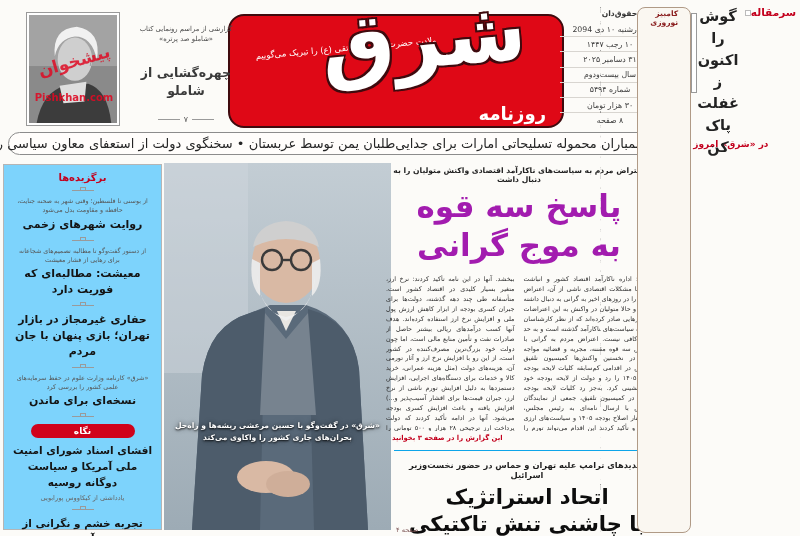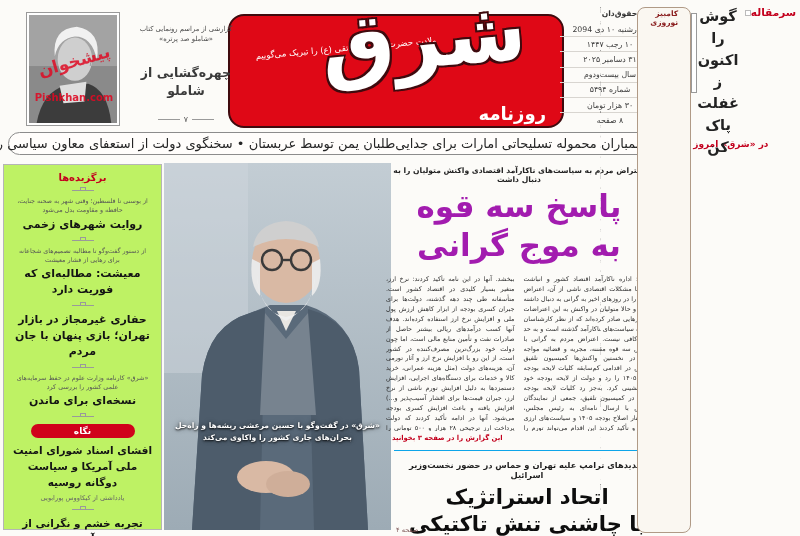--- a/index.html
+++ b/index.html
@@ -33,21 +33,21 @@
   .pg-line{width:22px;border-top:1px solid #9a9a9a;height:0;}
   .pg-num{font-size:8px;color:#555;}
   
   .strip{position:absolute;left:8px;top:132px;width:648px;height:23px;border:1px solid #8c8c8c;
          border-radius:12px;display:flex;align-items:center;justify-content:center;gap:5px;
          background:#fffdfb;box-sizing:border-box;}
   .strip-label{font-size:9px;font-weight:bold;color:#c3001d;white-space:nowrap;}
   .strip-text{font-size:13px;color:#252525;white-space:nowrap;}
   
   .highlights{position:absolute;left:3px;top:164px;width:159px;height:366px;border:1px solid #b5b5b5;
-              background:#bef264;padding:7px 7px;box-sizing:border-box;text-align:center;}
+              background:#7dd3fc;padding:7px 7px;box-sizing:border-box;text-align:center;}
   .hl-label{color:#c3001d;font-weight:bold;font-size:10px;}
   .orn{width:22px;height:6px;margin:4px auto;position:relative;}
   .orn::before{content:"";position:absolute;left:0;right:0;top:3px;border-top:1px solid #9a9a9a;}
   .orn::after{content:"";position:absolute;left:8px;top:0;width:4px;height:3px;
               border:1px solid #9a9a9a;border-bottom:none;}
   .hl-kicker{font-size:6.4px;color:#555;line-height:1.45;margin:2px 2px 1px;}
   .hl-kicker:empty{display:none;}
   .hl-title{font-size:11px;font-weight:bold;color:#141414;line-height:1.45;margin-bottom:1px;}
   .negah-pill{width:104px;margin:5px auto 5px;background:#d0021b;color:#fff;border-radius:9px;
               font-size:9px;font-weight:bold;padding:2px 0;}

